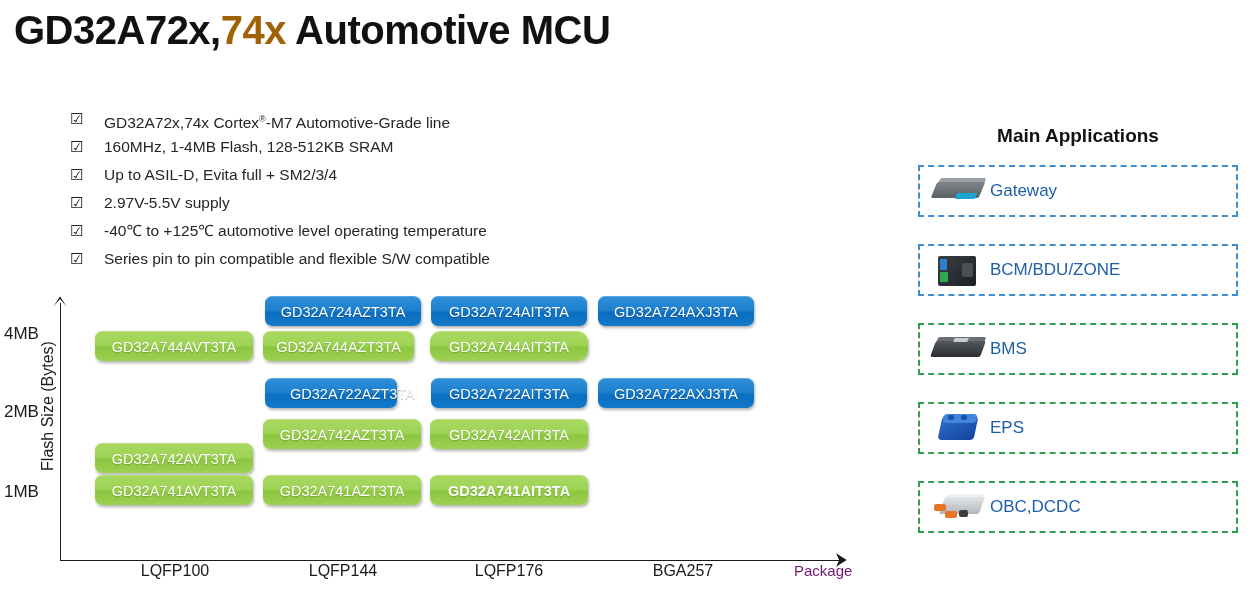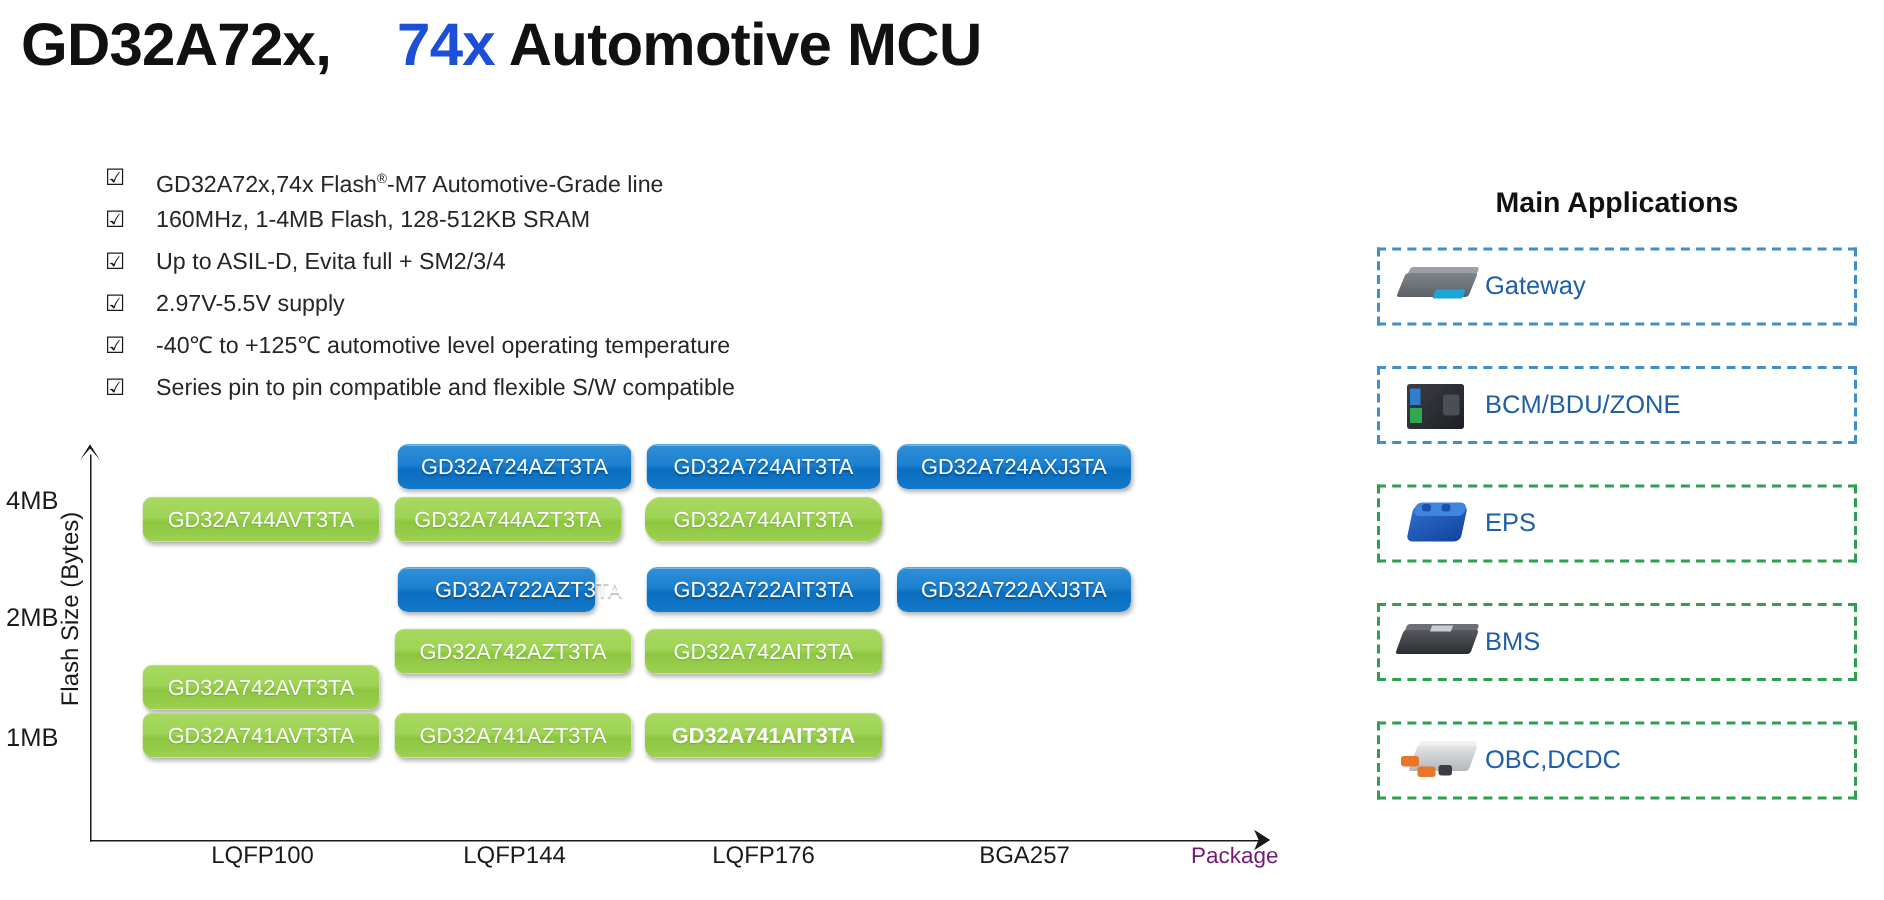--- a/index.html
+++ b/index.html
@@ -19,21 +19,21 @@
   #page-title {
     position: absolute;
     left: 14px;
     top: 8px;
     font-size: 40px;
     font-weight: bold;
     letter-spacing: -0.5px;
     color: #111111;
     white-space: nowrap;
   }
-  #page-title .accent { color: #1d4ed8; margin-left: 44px; }
+  #page-title .accent { color: #a16207; }
 
   
   #feature-list {
     position: absolute;
     left: 70px;
     top: 108px;
     width: 600px;
   }
   .feature-row {
     display: flex;
@@ -265,21 +265,21 @@
 </head>
 <body>
 
 <div id="page-title">
   <span>GD32A72x,</span><span class="accent">74x</span><span> Automotive MCU</span>
 </div>
 
 <div id="feature-list">
     <div class="feature-row">
       <span class="feature-check">☑</span>
-      <span class="feature-text"><span>GD32A72x,74x Flash</span><sup>®</sup><span>-M7 Automotive-Grade line</span></span>
+      <span class="feature-text"><span>GD32A72x,74x Cortex</span><sup>®</sup><span>-M7 Automotive-Grade line</span></span>
     </div>
     <div class="feature-row">
       <span class="feature-check">☑</span>
       <span class="feature-text">160MHz, 1-4MB Flash, 128-512KB SRAM</span>
     </div>
     <div class="feature-row">
       <span class="feature-check">☑</span>
       <span class="feature-text">Up to ASIL-D, Evita full + SM2/3/4</span>
     </div>
     <div class="feature-row">
@@ -347,37 +347,37 @@
       <div class="app-card blue-border">
         <span class="app-icon icon-bcm">
           <span class="ic body"></span>
           <span class="ic c1"></span>
           <span class="ic c2"></span>
           <span class="ic c3"></span>
         </span>
         <span class="app-label">BCM/BDU/ZONE</span>
       </div>
       <div class="app-card green-border">
+        <span class="app-icon icon-bms">
+          <span class="ic top"></span>
+          <span class="ic body"></span>
+          <span class="ic label"></span>
+        </span>
+        <span class="app-label">BMS</span>
+      </div>
+      <div class="app-card green-border">
         <span class="app-icon icon-eps">
           <span class="ic body"></span>
           <span class="ic top"></span>
           <span class="ic n1"></span>
           <span class="ic n2"></span>
         </span>
         <span class="app-label">EPS</span>
       </div>
       <div class="app-card green-border">
-        <span class="app-icon icon-bms">
-          <span class="ic top"></span>
-          <span class="ic body"></span>
-          <span class="ic label"></span>
-        </span>
-        <span class="app-label">BMS</span>
-      </div>
-      <div class="app-card green-border">
         <span class="app-icon icon-obc">
           <span class="ic top"></span>
           <span class="ic body"></span>
           <span class="ic p1"></span>
           <span class="ic p2"></span>
           <span class="ic p3"></span>
         </span>
         <span class="app-label">OBC,DCDC</span>
       </div>
     </div>

